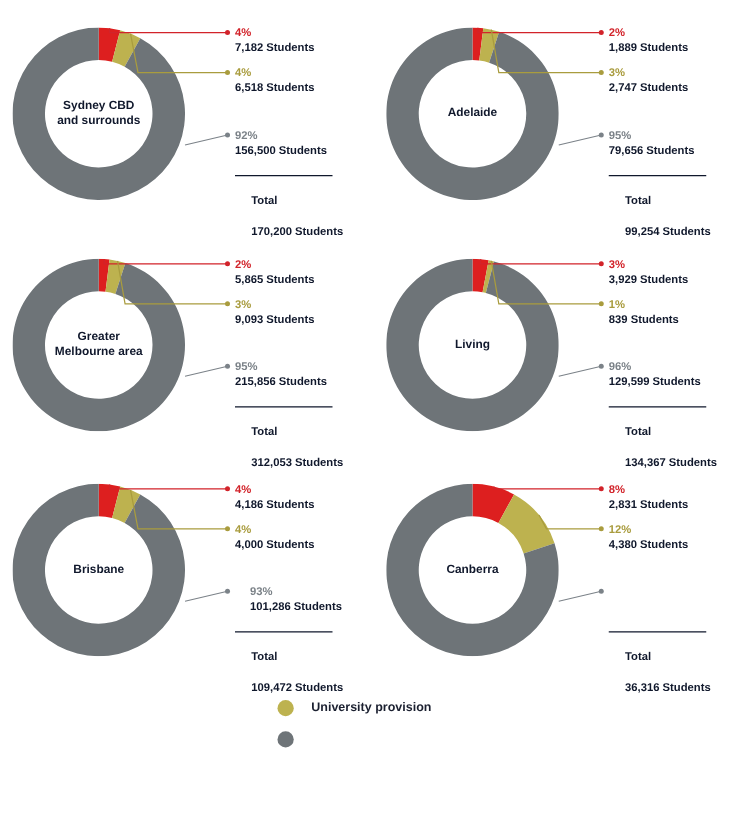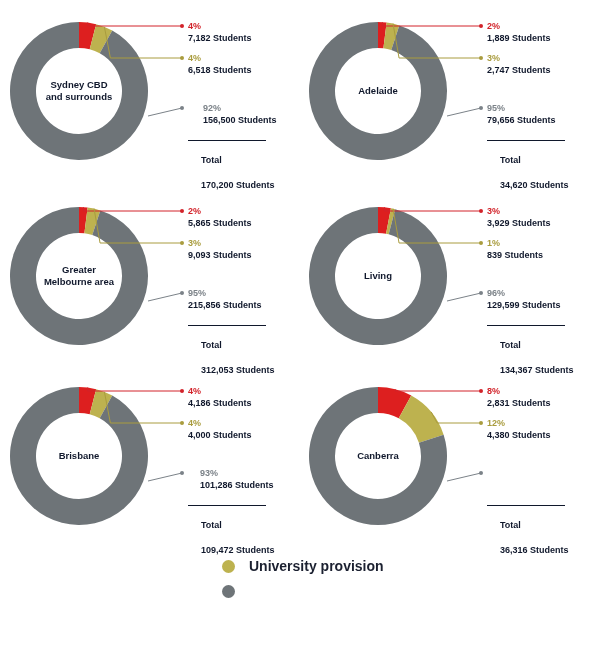--- a/index.html
+++ b/index.html
@@ -126,21 +126,21 @@
   }
   .legend-dot {
     width: 13px;
     height: 13px;
     border-radius: 50%;
     flex: 0 0 13px;
     margin-right: 14px;
     margin-top: 0px;
   }
   .legend-text {
-    font-size: 14px;
+    font-size: 10px;
     font-weight: bold;
     line-height: 11px;
     color: #1b2030;
     padding-top: 1px;
   }
 </style>
 </head>
 <body>
 
 <div id="charts-grid">
@@ -159,21 +159,21 @@
         </div>
       </div>
       <div class="callout" style="top: 20px;">
         <p class="pct commercial">4%</p>
         <p class="cnt">7,182 Students</p>
       </div>
       <div class="callout" style="top: 52px;">
         <p class="pct university">4%</p>
         <p class="cnt">6,518 Students</p>
       </div>
-      <div class="callout" style="top: 102px; margin-left: 15px;">
+      <div class="callout" style="top: 102px;">
         <p class="pct other">92%</p>
         <p class="cnt">156,500 Students</p>
       </div>
       <div class="total-block" style="top: 140px;">
         <div class="total-rule"></div>
         <p class="tl">Total</p>
         <p class="tl">170,200 Students</p>
       </div>
       <svg class="leaders-svg" viewBox="0 0 299 185">
         <path d="M 87.647993115937 22.54408560930102 L 87.647993115937 26 L 182 26" stroke="#d2232a" fill="none" stroke-width="1"></path>
@@ -205,21 +205,21 @@
         <p class="pct university">3%</p>
         <p class="cnt">2,747 Students</p>
       </div>
       <div class="callout" style="top: 102px;">
         <p class="pct other">95%</p>
         <p class="cnt">79,656 Students</p>
       </div>
       <div class="total-block" style="top: 140px;">
         <div class="total-rule"></div>
         <p class="tl">Total</p>
-        <p class="tl">34,620 Students</p>
+        <p class="tl">99,254 Students</p>
       </div>
       <svg class="leaders-svg" viewBox="0 0 299 185">
         <path d="M 83.33254584752264 22.13615573844926 L 83.33254584752264 26 L 182 26" stroke="#d2232a" fill="none" stroke-width="1"></path>
         <circle cx="182" cy="26" r="2" fill="#d2232a"></circle>
         <path d="M 94.05188365636143 23.661743426226423 L 100.05188365636143 58 L 182 58" stroke="#a99c3e" fill="none" stroke-width="1"></path>
         <circle cx="182" cy="58" r="2" fill="#a99c3e"></circle>
         <path d="M 148 116 L 182 108" stroke="#7b8288" fill="none" stroke-width="1"></path>
         <circle cx="182" cy="108" r="2" fill="#7b8288"></circle>
       </svg>
     </div>

